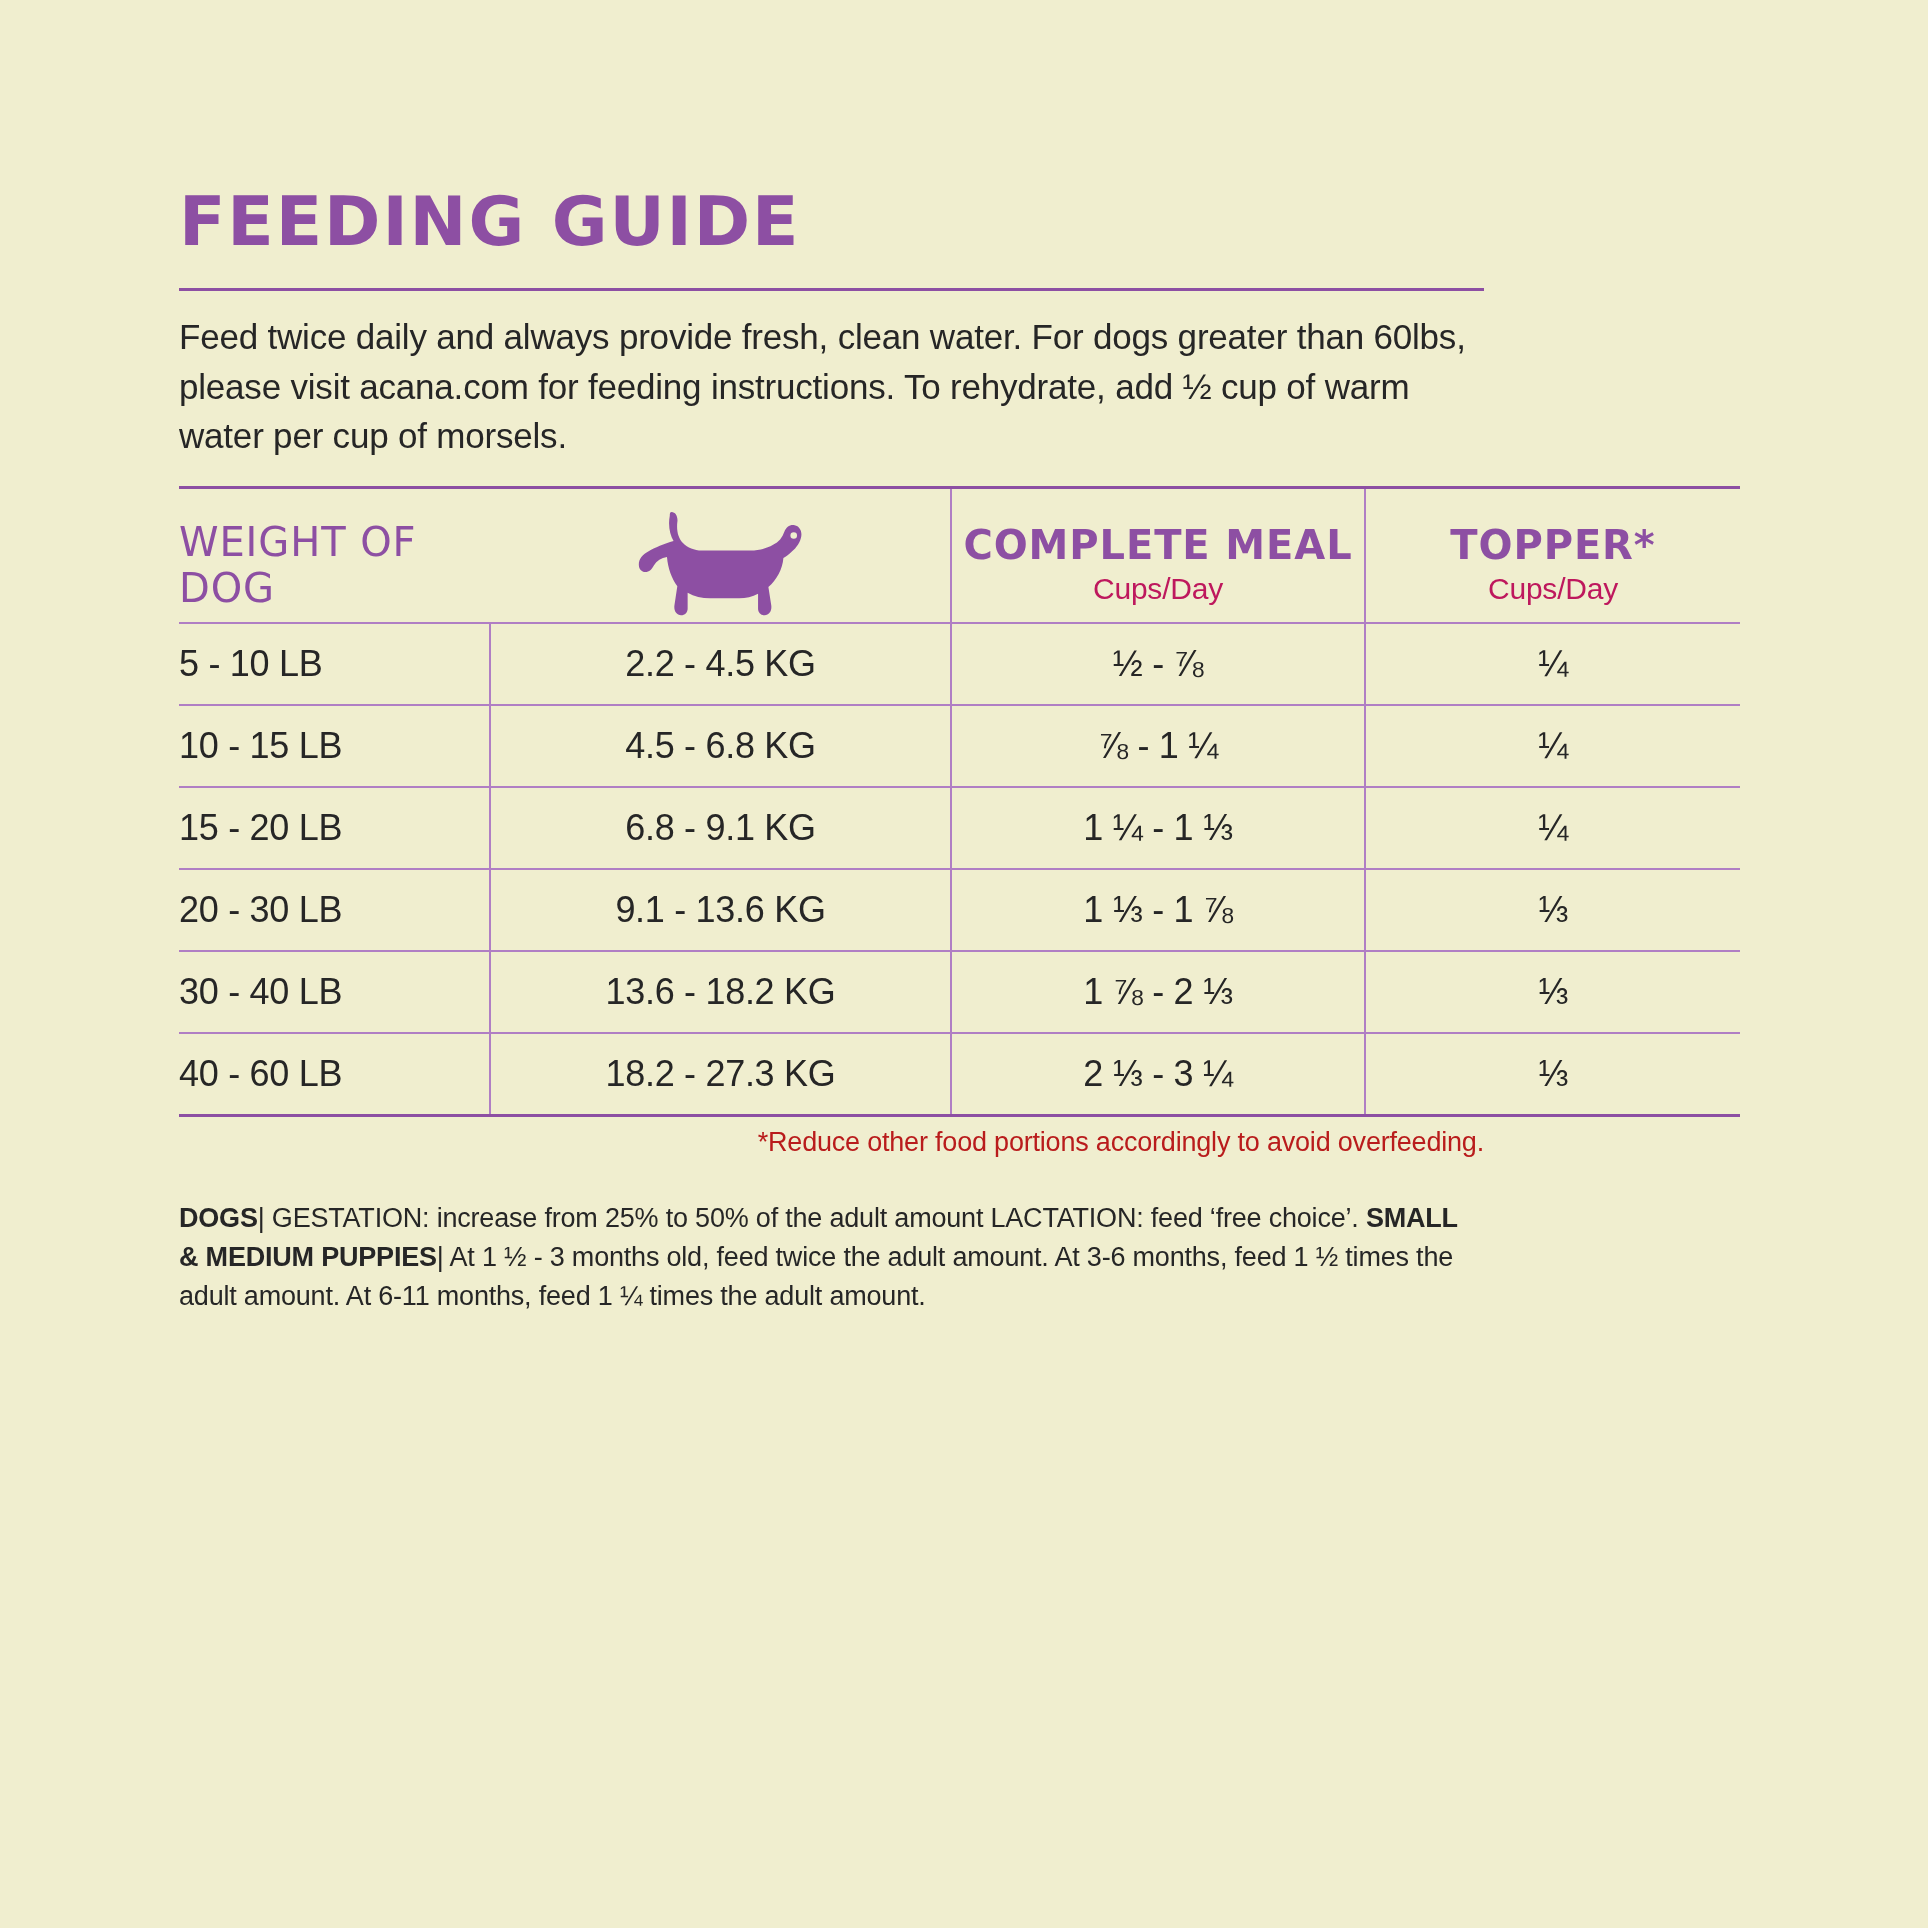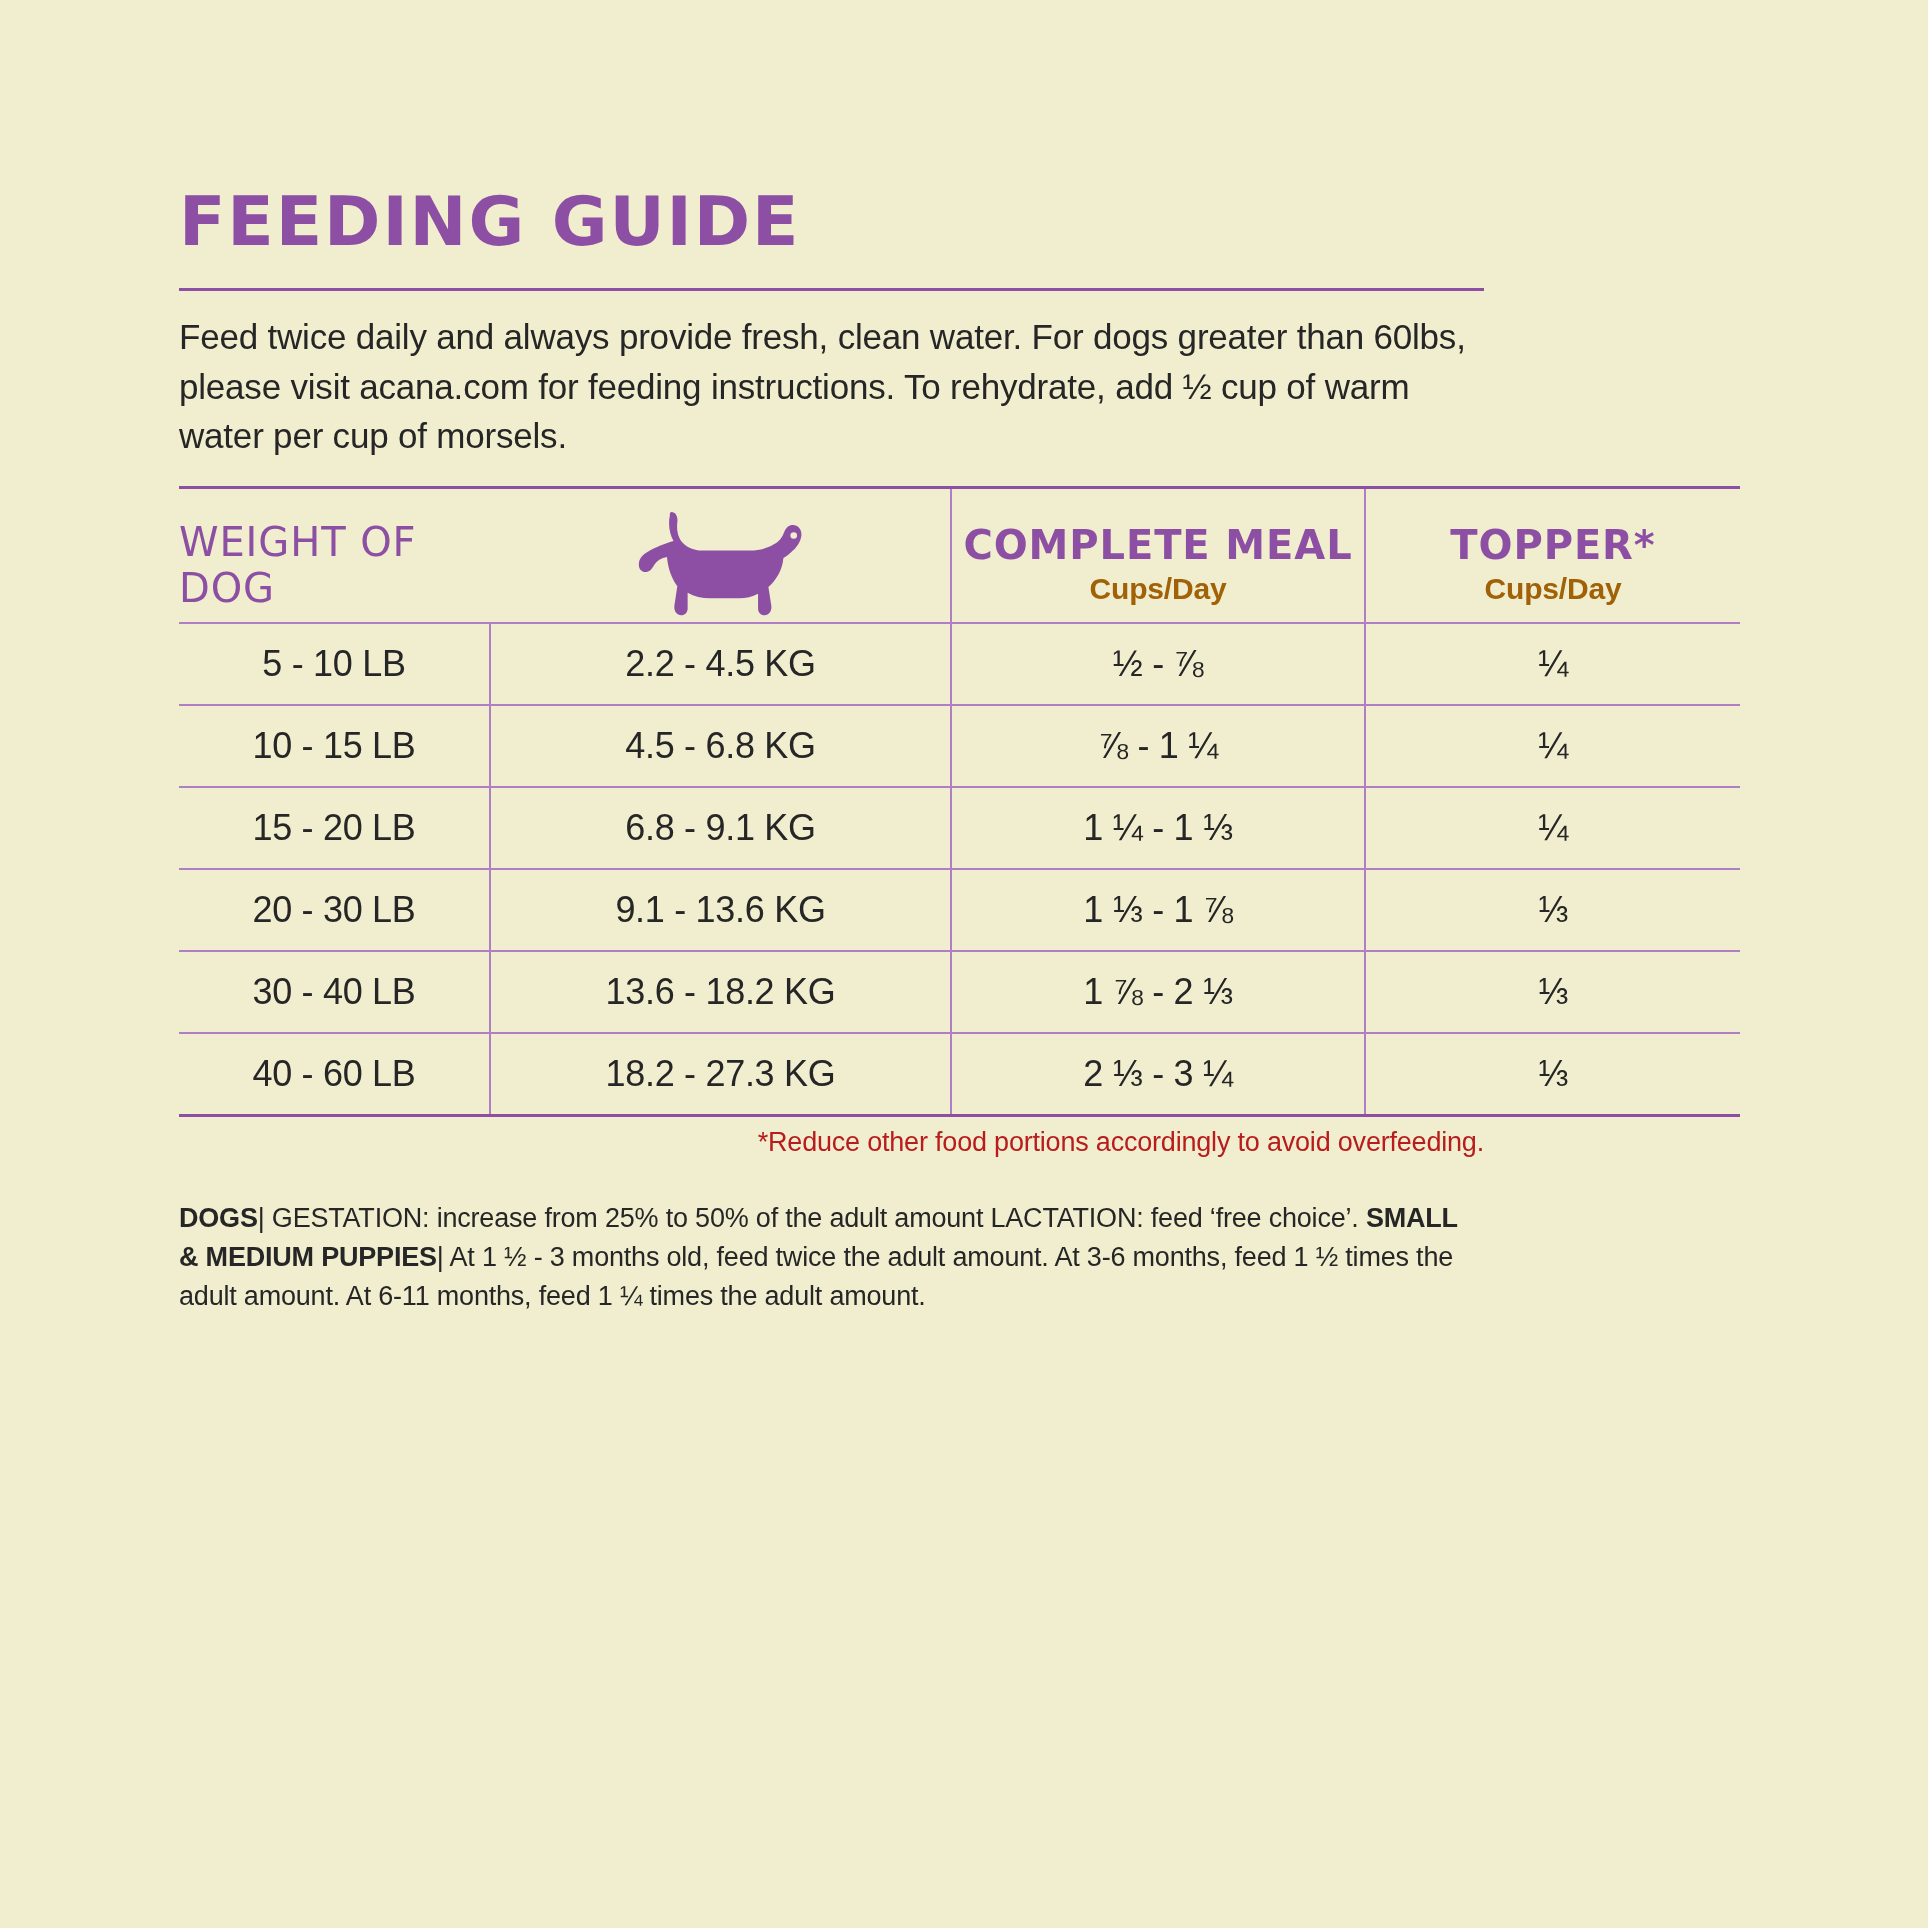--- a/index.html
+++ b/index.html
@@ -74,39 +74,39 @@
   .hdr-main {
     color: #8d4fa3;
     font-family: "DejaVu Sans", sans-serif;
     font-weight: bold;
     font-size: 40px;
     letter-spacing: 0.9px;
     text-align: center;
     line-height: 1.05;
   }
   .hdr-sub {
-    color: #a16207;
+    color: #be185d;
     font-size: 30px;
-    font-weight: bold;
+    font-weight: normal;
     text-align: center;
     margin-top: 5.6px;
     font-family: "Liberation Sans", sans-serif;
     letter-spacing: -0.2px;
   }
   .vline-l { border-left: 2.8px solid #b07ec4; }
   .vline-r { border-right: 2.8px solid #b07ec4; }
 
   table.feeding tbody td {
     border-bottom: 2.8px solid #b07ec4;
     padding: 19px 0 19px 0;
     font-size: 36px;
     color: #262626;
     letter-spacing: -0.3px;
   }
-  td.lb  { text-align: center; padding-left: 3.8px; }
+  td.lb  { text-align: left; padding-left: 3.8px; }
   td.kg  { text-align: center; }
   td.meal { text-align: center; }
   td.topper { text-align: center; }
   tbody tr:last-child td { border-bottom: 3.8px solid #8d4fa3; }
 
   .footnote {
     text-align: right;
     font-size: 27px;
     color: #b91c1c;
     margin-top: 10px;

